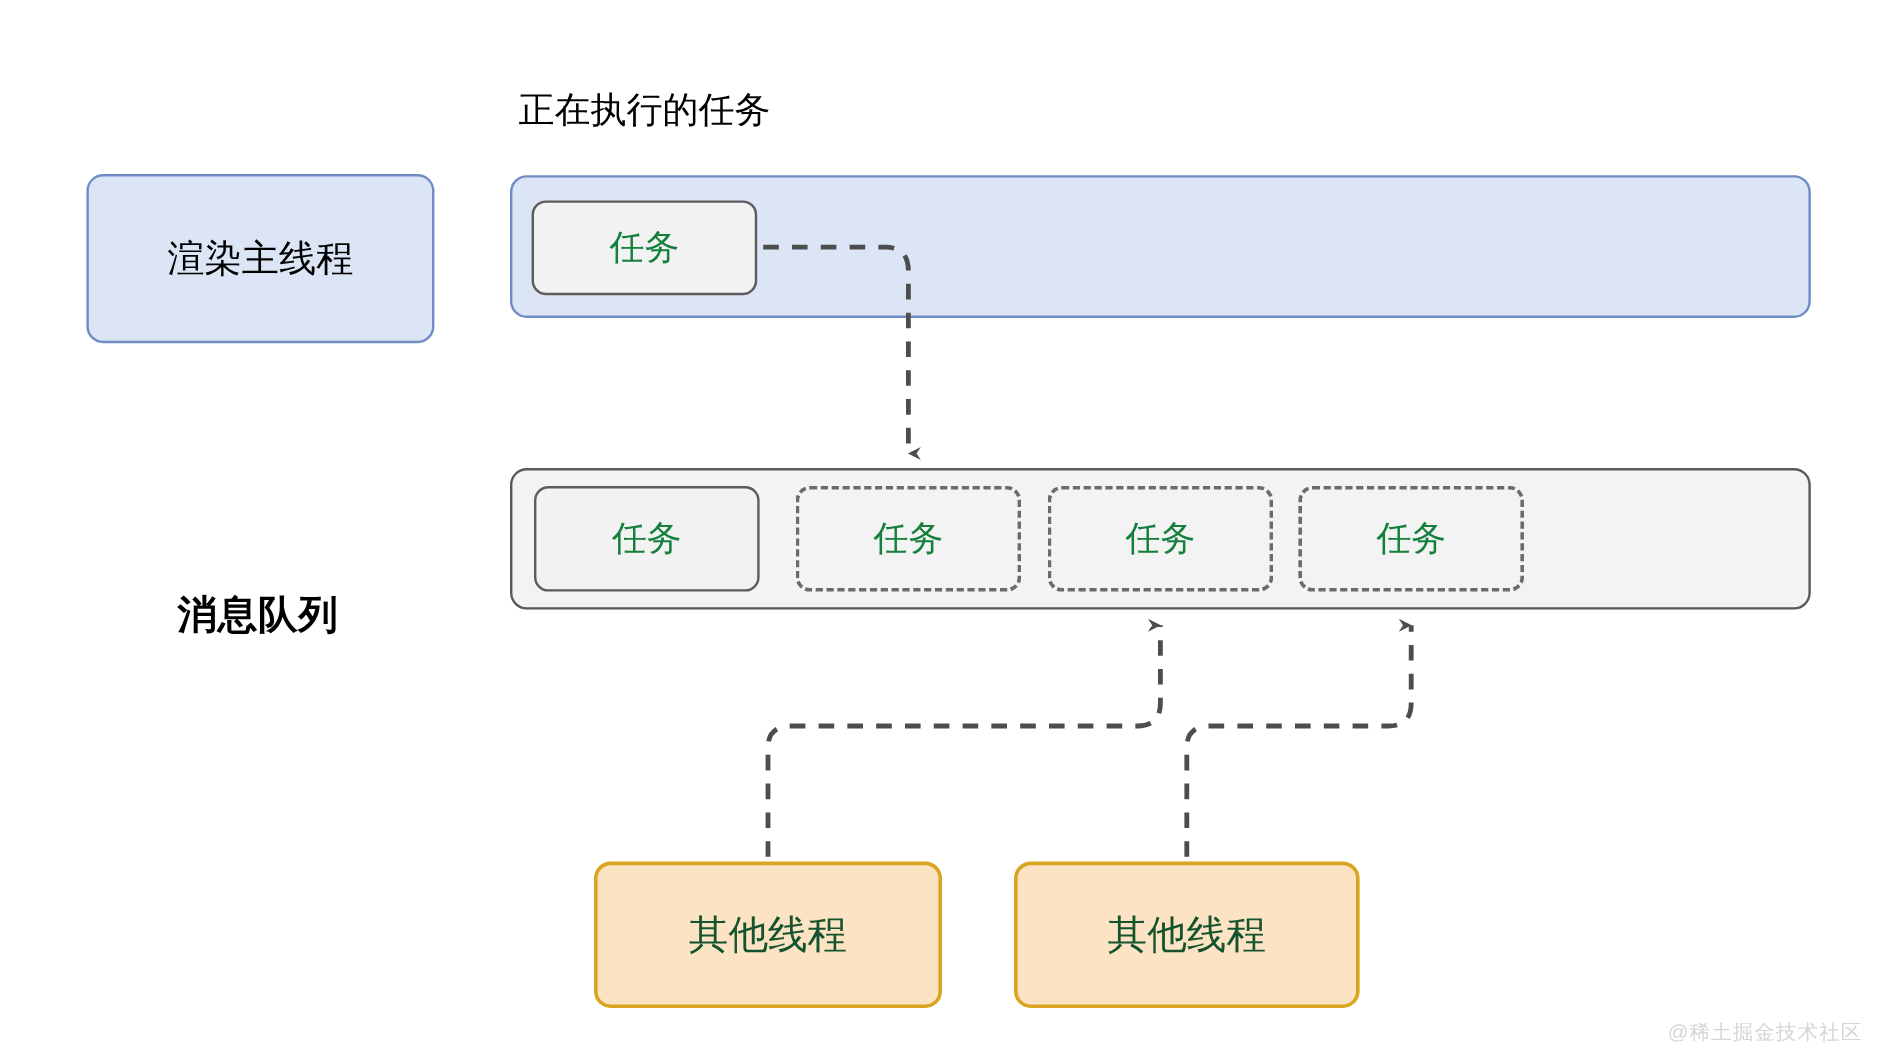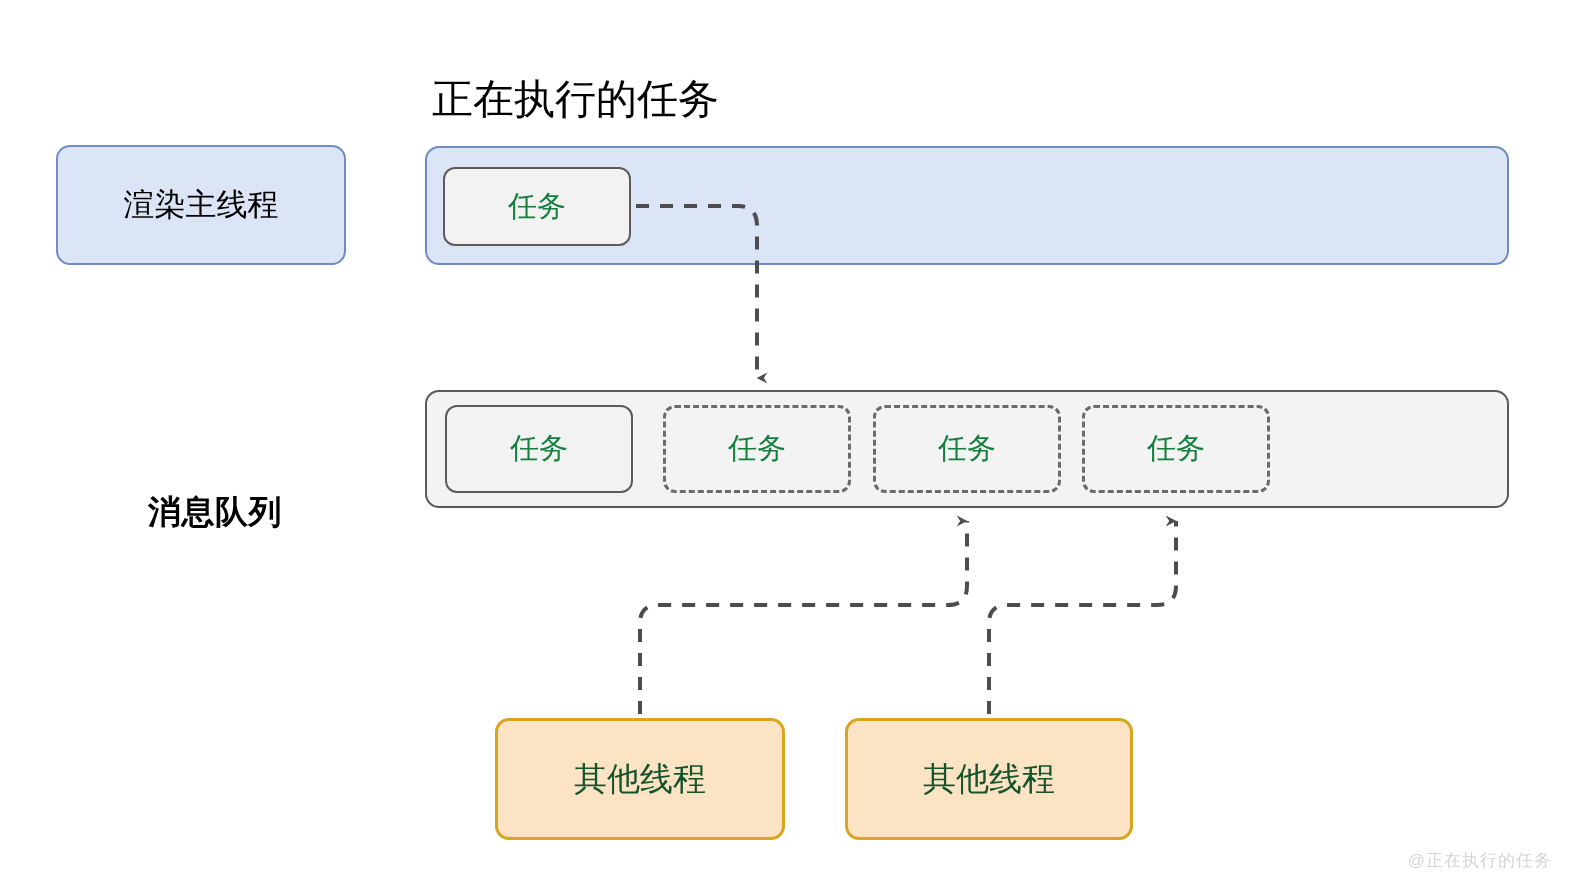--- a/index.html
+++ b/index.html
@@ -24,21 +24,21 @@
   .label-plain {
     position: absolute;
     color: #000000;
     line-height: 1.18;
     white-space: pre;
     text-align: center;
   }
   #title-running-task {
     left: 432px;
     top: 75px;
-    font-size: 41px;
+    font-size: 30px;
     text-align: right;
   }
   #label-main-thread-text {
     font-size: 31px;
   }
   #label-queue {
     left: 20px;
     top: 415px;
     width: 390px;
     font-size: 33px;
@@ -71,24 +71,24 @@
     pointer-events: none;
   }
 
   
   .blue-pill {
     background: #dbe5f5;
     border: 2px solid #6f8dc4;
     border-radius: 14px;
   }
   #main-thread-chip {
-    left: 56px;
+    left: 72px;
     top: 145px;
     width: 290px;
-    height: 120px;
+    height: 141px;
   }
   #main-thread-lane {
     left: 425px;
     top: 146px;
     width: 1084px;
     height: 119px;
     justify-content: flex-start;
   }
 
   
@@ -225,15 +225,15 @@
       </marker>
     </defs>
 
     <path d="M 636 206 L 738 206 Q 757 206 757 226 L 757 378" fill="none" stroke="#4d4d4d" stroke-width="4" stroke-dasharray="13,11" stroke-linecap="butt" marker-end="url(#arrowDown)"></path>
 
     <path d="M 640 714 L 640 623 Q 640 605 659 605 L 948 605 Q 967 605 967 586 L 967 521" fill="none" stroke="#4d4d4d" stroke-width="4" stroke-dasharray="13,11" stroke-linecap="butt" marker-end="url(#arrowUp)"></path>
 
     <path d="M 989 714 L 989 623 Q 989 605 1008 605 L 1157 605 Q 1176 605 1176 586 L 1176 521" fill="none" stroke="#4d4d4d" stroke-width="4" stroke-dasharray="13,11" stroke-linecap="butt" marker-end="url(#arrowUp)"></path>
   </svg>
 
-  <div id="watermark">@正在执行的任务</div>
+  <div id="watermark">@稀土掘金技术社区</div>
 
 </div>
 
 </body></html>

